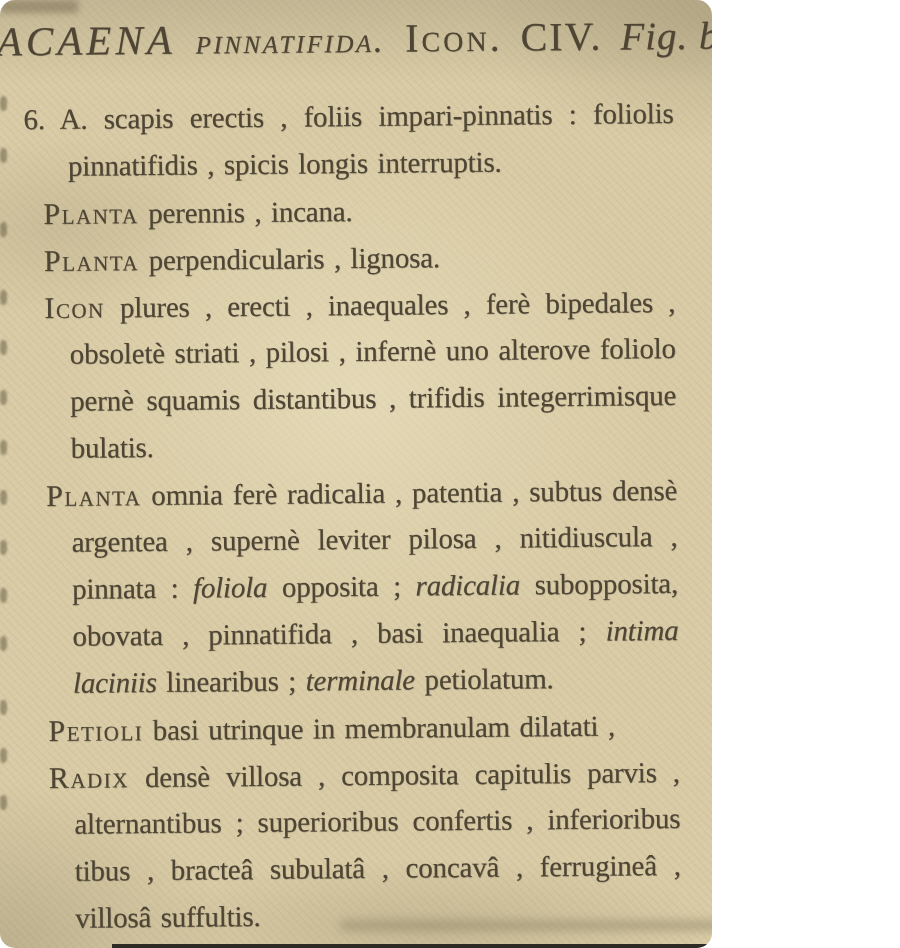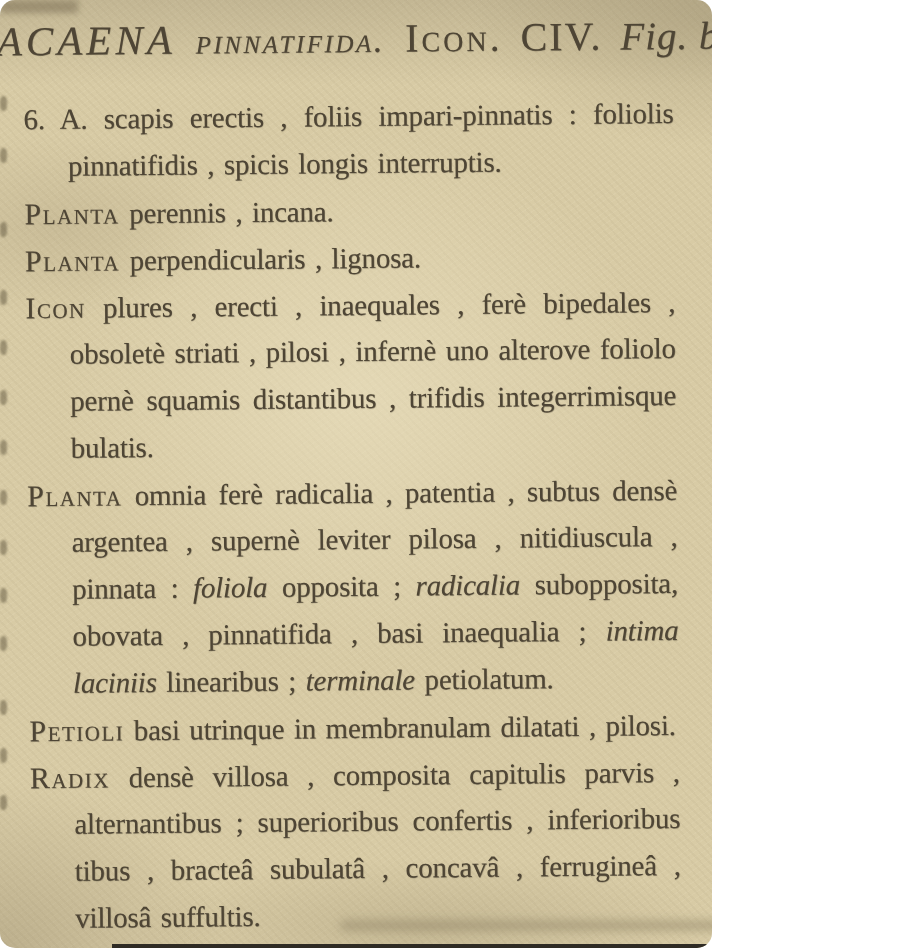--- a/index.html
+++ b/index.html
@@ -35,21 +35,21 @@
   .t-fig     { font-style:italic; font-size:39px; letter-spacing:1px; }
   .line {
     box-sizing:border-box; height:47px; line-height:47px; overflow:hidden;
     font-size:29px; letter-spacing:-0.2px; word-spacing:2.5px;
     padding-right:36px; white-space:normal;
   }
   .lead { padding-left:26px; }
   .cont { padding-left:70px; }
   .jf   { text-align:justify; }
   .jf::after { content:""; display:inline-block; width:100%; }
-  .sc { font-variant:small-caps; letter-spacing:1.5px; font-size:30px; }
+  .sc { font-variant:small-caps; letter-spacing:1.5px; font-size:30px;margin-left:19px; }
   .it { font-style:italic; }
   .artifact { position:absolute; pointer-events:none; }
   .tick { left:0; width:7px; height:15px; background:rgba(96,85,62,0.5); border-radius:40%; filter:blur(1px); }
   .corner-smudge { left:0; top:0; width:78px; height:13px; background:rgba(108,96,72,0.45); filter:blur(3px); }
   .bottom-streak { left:340px; top:920px; width:520px; height:11px; background:rgba(148,136,106,0.5); filter:blur(4px); border-radius:6px; }
   .bottom-edge { left:112px; top:944px; width:784px; height:4px; background:#2f2b24; filter:blur(0.5px); }
   .right-dot { left:884px; width:9px; height:9px; background:rgba(110,98,74,0.45); border-radius:50%; filter:blur(1px); }
 </style>
 </head>
 <body>

